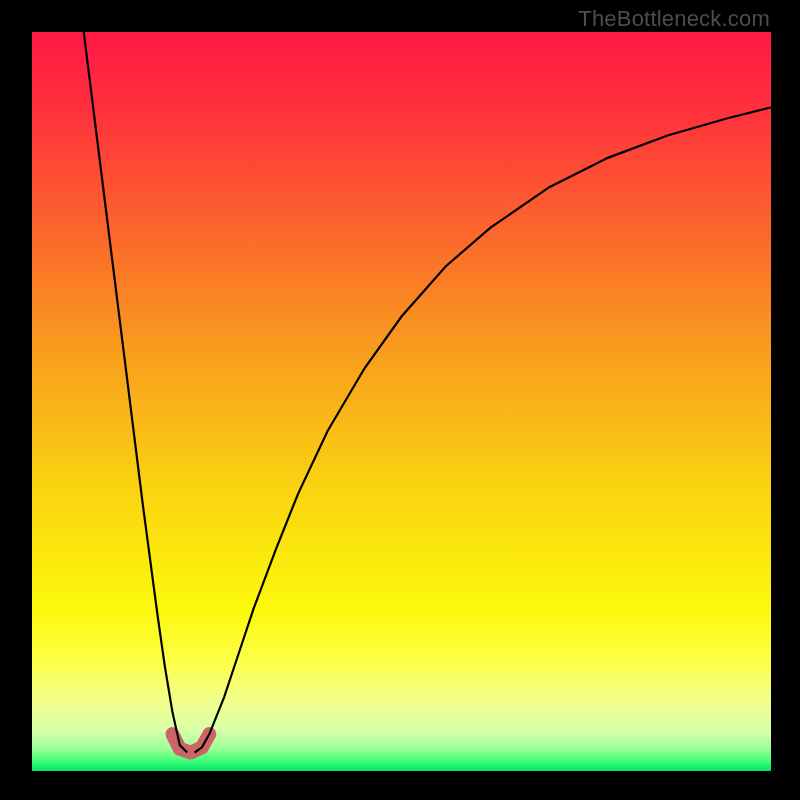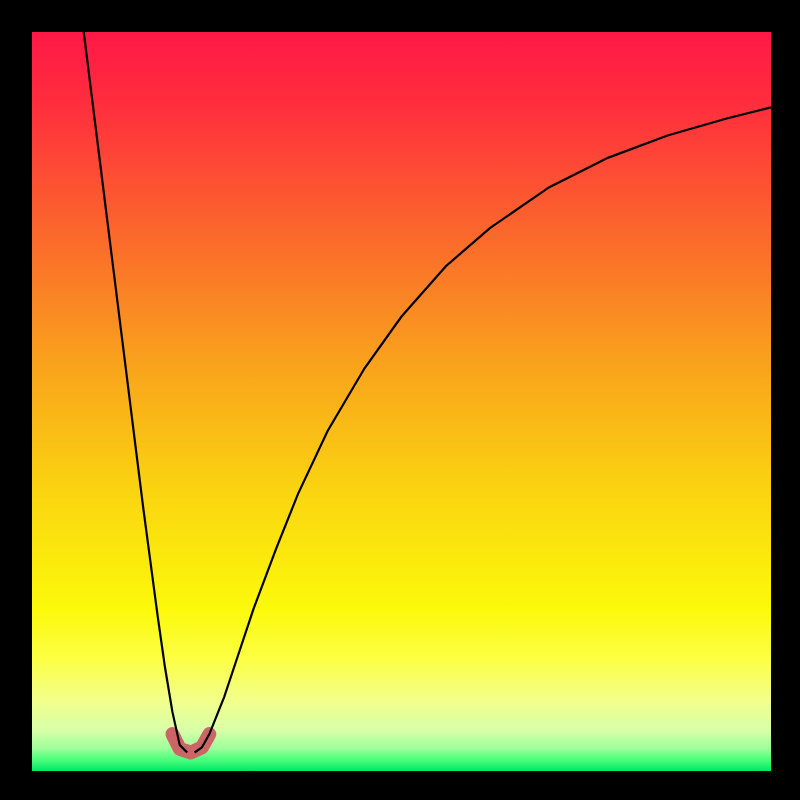--- a/index.html
+++ b/index.html
@@ -49,20 +49,21 @@
     font-size: 22px;
     letter-spacing: 0.2px;
     user-select: none;
   }
 </style>
 </head>
 <body>
 
 <div class="frame">
 
+  <div class="watermark">TheBottleneck.com</div>
 
   <div class="plot">
     <svg class="gradient" viewBox="0 0 739 739" preserveAspectRatio="none">
       <defs>
         <linearGradient id="bg" x1="0" y1="0" x2="0" y2="1">
             <stop offset="0%" stop-color="#ff1846"></stop>
             <stop offset="10%" stop-color="#ff2f3d"></stop>
             <stop offset="28.000000000000004%" stop-color="#fb6a2b"></stop>
             <stop offset="45%" stop-color="#f9a31c"></stop>
             <stop offset="62%" stop-color="#fad410"></stop>

